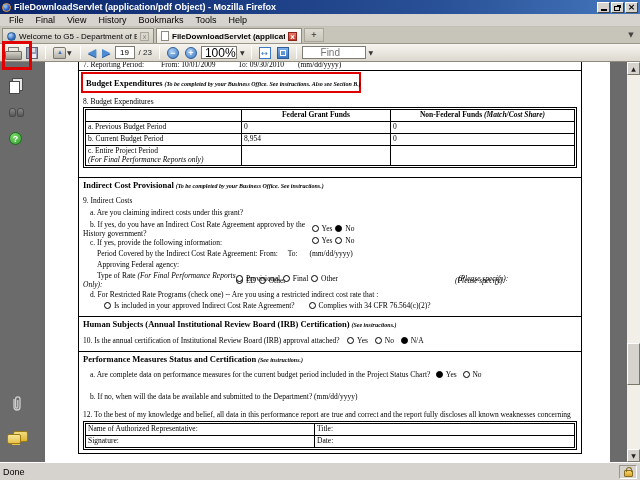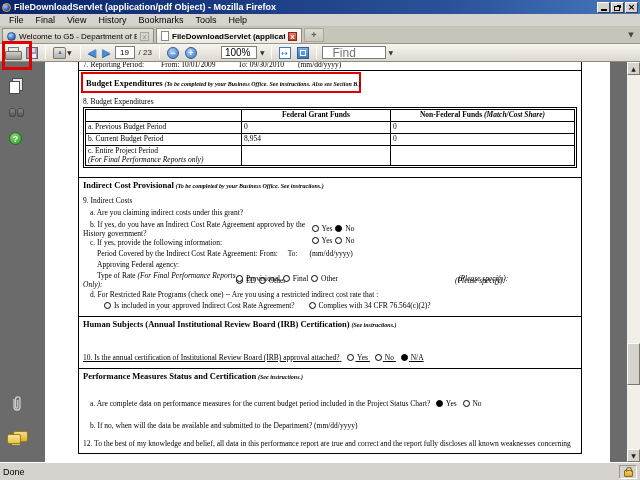--- a/index.html
+++ b/index.html
@@ -63,27 +63,27 @@
     border-radius:2px 2px 1px 1px; position:relative; }
   .icon-upload::before { content:"▲"; position:absolute; left:3px; top:1px; font-size:6px; color:#3d6fb8; }
   .dd-arrow { font:6px/8px "DejaVu Sans",sans-serif; color:#333; padding:0 1px; }
   .nav-arrow { font:11px/11px "DejaVu Sans",sans-serif; color:#4d8bd3; text-shadow:0 1px 0 #2d5c99; }
   .pg-input { width:20px; height:13px; font:8px "Liberation Sans",sans-serif; text-align:center;
     border:1px solid #7f7c73; background:#fff; padding:0; }
   .pg-total { color:#222; padding:0 2px; }
   .zoomc { width:12px; height:12px; border-radius:50%; border:1px solid #2d5c99; color:#fff; text-align:center;
     font:bold 9px/10px "Liberation Sans",sans-serif;
     background:radial-gradient(circle at 35% 30%, #a8cdf5, #3c79c4); }
-  .zoom-box { width:36px; height:13px; border:1px solid #7f7c73; background:#fff; font-size:10px;
-    display:flex; align-items:center; padding-left:3px;margin-left:20px; }
+  .zoom-box { width:36px; height:13px; border:1px solid #7f7c73; background:#fff; font-size:12px;
+    display:flex; align-items:center; padding-left:3px; }
   .icon-fitw { width:12px; height:12px; border:1px solid #3c79c4; background:#fff; color:#3c79c4;
     font:8px/11px "DejaVu Sans",sans-serif; text-align:center; }
   .icon-fitp { width:12px; height:12px; border:1px solid #2d5c99; background:linear-gradient(#7fb0e8,#3c79c4); position:relative;}
   .icon-fitp::before { content:""; position:absolute; inset:2px; border:1px solid #fff; }
-  .find-box { width:64px; height:13px; border:1px solid #7f7c73; background:#fff; font-size:12px; padding:0 10px; color:#777; }
+  .find-box { width:64px; height:13px; border:1px solid #7f7c73; background:#fff; font-size:10px; padding:0 18px; color:#777; }
 
   
   .anno-print { position:absolute; left:2px; top:41px; width:30px; height:29px;
     border:3px solid #e10000; z-index:50; }
 
   
   .content { flex:1; display:flex; height:400px; position:relative; }
   .side-rail { width:45px; background:#6b6b6b; position:relative; flex:none; }
   .icon-pages { position:absolute; left:9px; top:16px; width:13px; height:15px; }
   .icon-pages::before { content:""; position:absolute; left:3px; top:0; width:9px; height:11px; background:#e8e8e8; border:1px solid #4a4a4a; }
@@ -357,44 +357,58 @@
           <span>Complies with 34 CFR 76.564(c)(2)?</span>
         </div>
 
         <div class="fhr" style="margin-top:6px;"></div>
 
         <div class="banner">
           <span class="btitle">Human Subjects (Annual Institutional Review Board (IRB) Certification)</span>
           <span class="bnote">(See instructions.)</span>
         </div>
 
-        <div class="fline" style="margin-top:24px;text-decoration:underline;">
+        <div class="fline" style="margin-top:7px;">
           <span>10. Is the annual certification of Institutional Review Board (IRB) approval attached?</span>
           <span class="radio" style="margin-left:6px;"></span> <span>Yes</span>
           <span class="radio" style="margin-left:5px;"></span> <span>No</span>
           <span class="radio checked" style="margin-left:5px;"></span> <span>N/A</span>
         </div>
 
         <div class="fhr" style="margin-top:6px;"></div>
 
         <div class="banner">
           <span class="btitle">Performance Measures Status and Certification</span>
           <span class="bnote">(See instructions.)</span>
         </div>
 
 
-        <div class="fline ind1" style="margin-top:18px;">
+        <div class="fline ind1" style="margin-top:6px;">
           <span>a. Are complete data on performance measures for the current budget period included in the Project Status Chart?</span>
           <span class="radio checked" style="margin-left:4px;"></span> <span>Yes</span>
           <span class="radio" style="margin-left:4px;"></span> <span>No</span>
         </div>
         <div class="fline ind1" style="margin-top:13px;">b. If no, when will the data be available and submitted to the Department?  (mm/dd/yyyy)</div>
 
         <div class="fline" style="margin-top:9px;">12. To the best of my knowledge and belief, all data in this performance report are true and correct and the report fully discloses all known weaknesses concerning</div>
 
+        <div class="tblwrap" style="width:494px; margin-top:2px;">
+          <table>
+            <tbody>
+                <tr>
+              <td class="sig-c1">Name of Authorized Representative:</td>
+              <td>Title:</td>
+            </tr>
+            <tr>
+              <td>Signature:</td>
+              <td>Date:</td>
+            </tr>
+          </tbody>
+            </table>
+        </div>
 
       </div>
     </div>
 
     <div class="gray-strip"></div>
 
     <div class="vscroll">
       <div class="sbtn">▲</div>
       <div class="strack">
         <div class="sthumb"></div>

